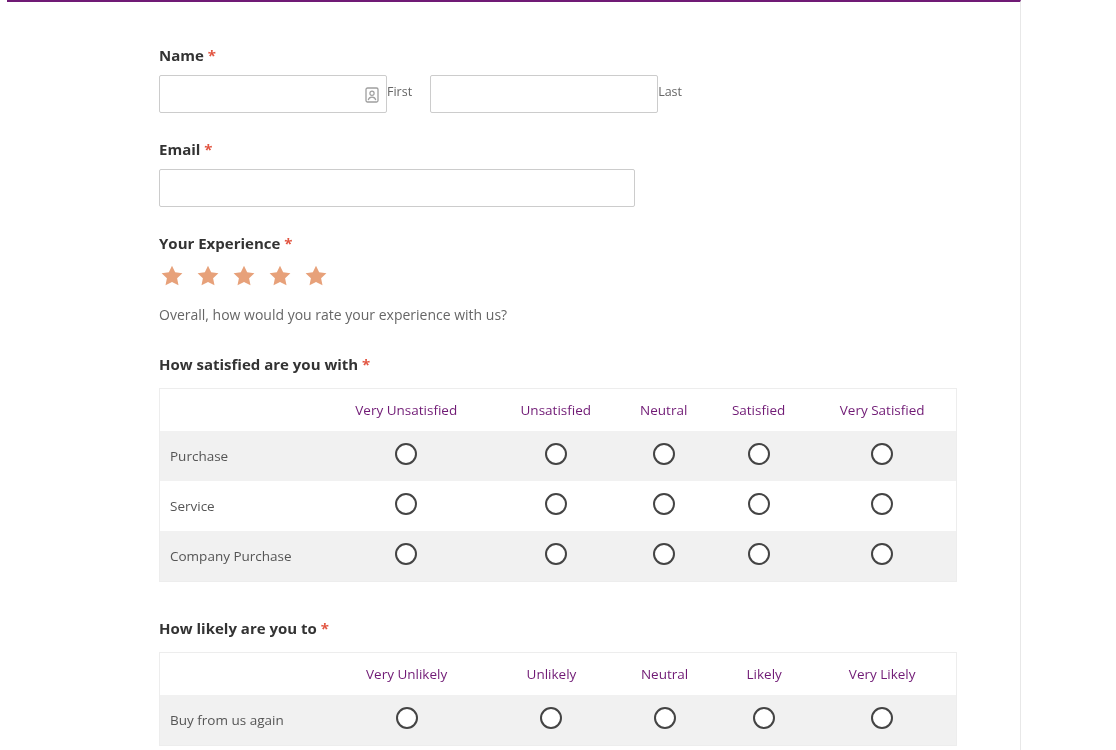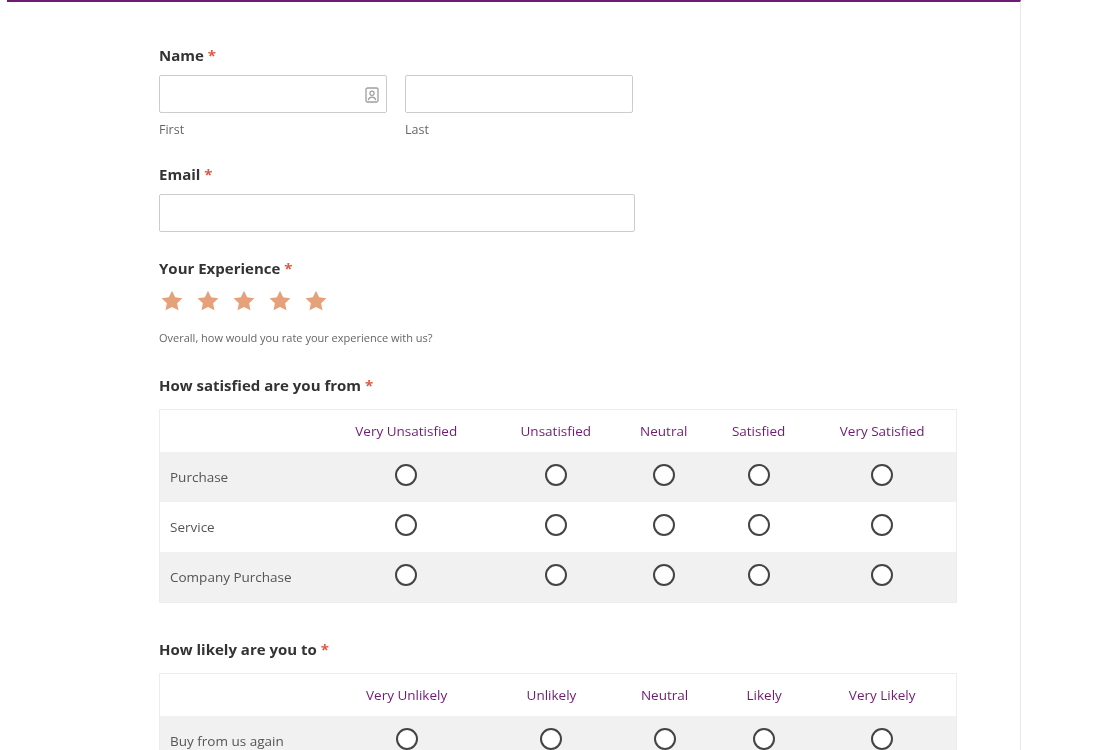--- a/index.html
+++ b/index.html
@@ -27,21 +27,21 @@
     padding-top: 43px;
   }
   .field-label {
     font-size: 15px;
     font-weight: 700;
     color: #333;
     margin-bottom: 10px;
   }
   .req { color: #e25541; }
   .row-name { display: flex; gap: 18px; }
-  .name-col { display: flex; flex-direction: column; justify-content: flex-end; }
+  .name-col { display: flex; flex-direction: row; justify-content: flex-end; }
   .text-input {
     width: 228px;
     height: 38px;
     border: 1px solid #ccc;
     border-radius: 2px;
     font-size: 14px;
     padding: 0 8px;
     color: #333;
     background: #fff;
   }
@@ -57,21 +57,21 @@
   .sublabel {
     font-size: 12.5px;
     color: #666;
     margin-top: 8px;
   }
   .section { margin-top: 26px; }
   .email-input { width: 476px; }
   .stars { display: flex; gap: 10px; margin-top: 6px; }
   .star svg { width: 26px; height: 26px; display: block; }
   .helper {
-    font-size: 11px;
+    font-size: 14px;
     color: #666;
     margin-top: 16px;
   }
   .matrix {
     margin-top: 14px;
     width: 798px;
     border: 1px solid #ededed;
     border-collapse: collapse;
     font-size: 13.5px;
     color: #444;
@@ -173,21 +173,21 @@
             <svg viewBox="0 0 24 24">
               <path fill="#e7a17a" d="M12 2.5l2.9 6.1 6.7.8-4.9 4.6 1.3 6.6L12 17.6l-6 3 1.3-6.6L2.4 9.4l6.7-.8z"></path>
             </svg>
           </span>
         </div>
       <div class="helper">Overall, how would you rate your experience with us?</div>
     </div>
 
     <div class="section" style="margin-top:30px">
       <div class="field-label">
-        <span>How satisfied are you from</span>
+        <span>How satisfied are you with</span>
         <span class="req">*</span>
       </div>
       <table class="matrix" id="sat-matrix">
           <thead>
             <tr>
               <th class="rowhead-blank"></th>
               <th>Very Unsatisfied</th>
               <th>Unsatisfied</th>
               <th>Neutral</th>
               <th>Satisfied</th>

